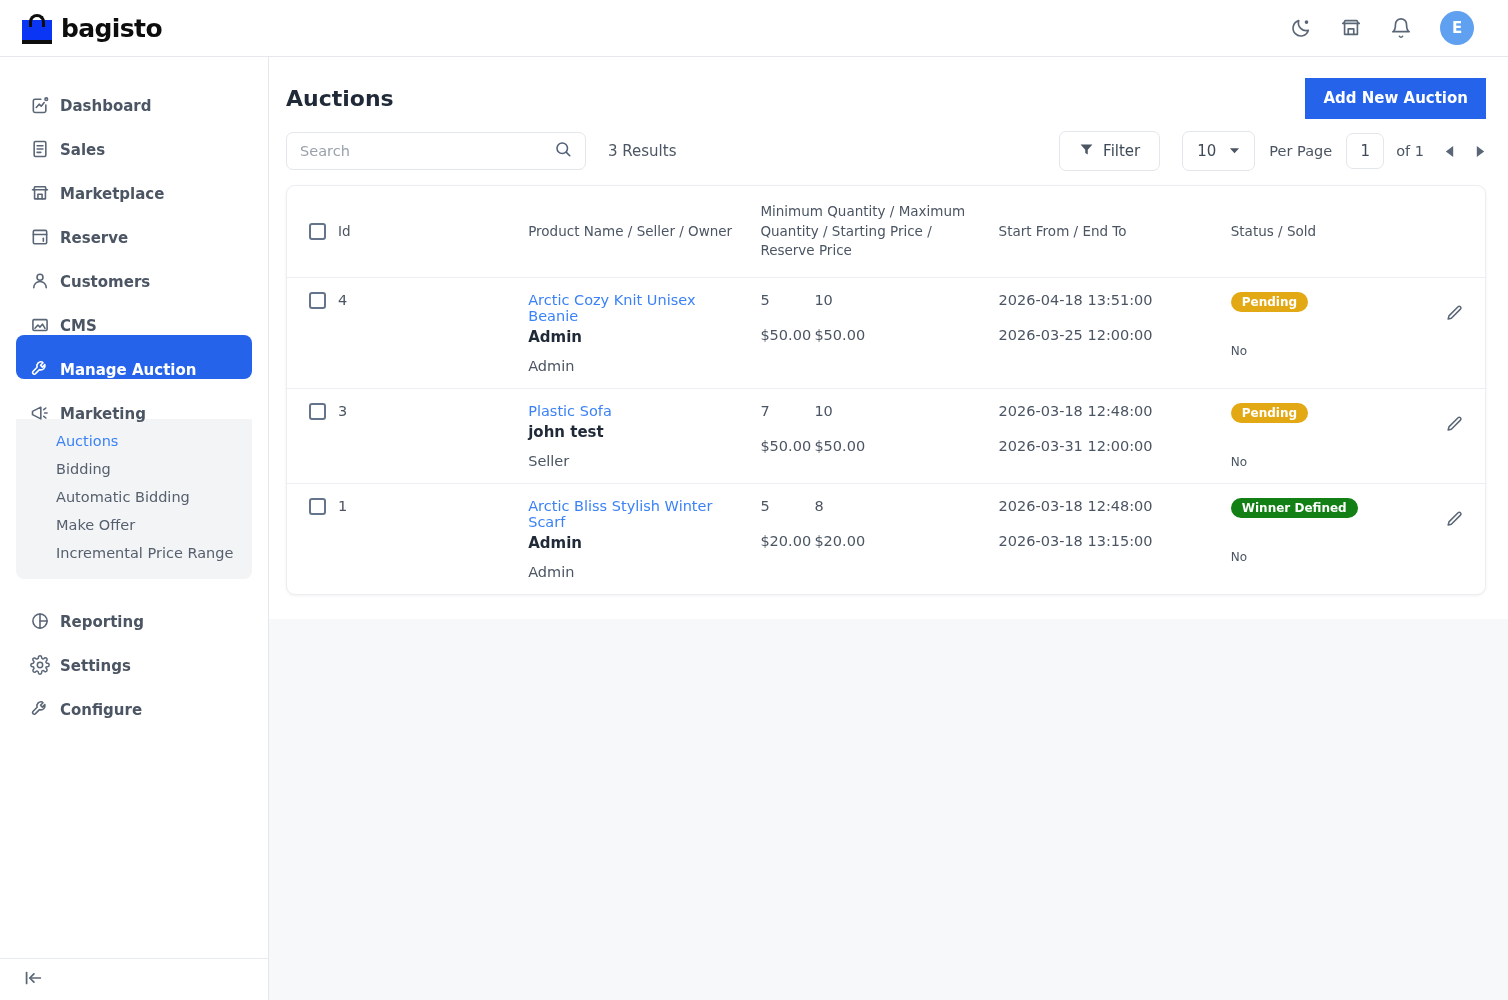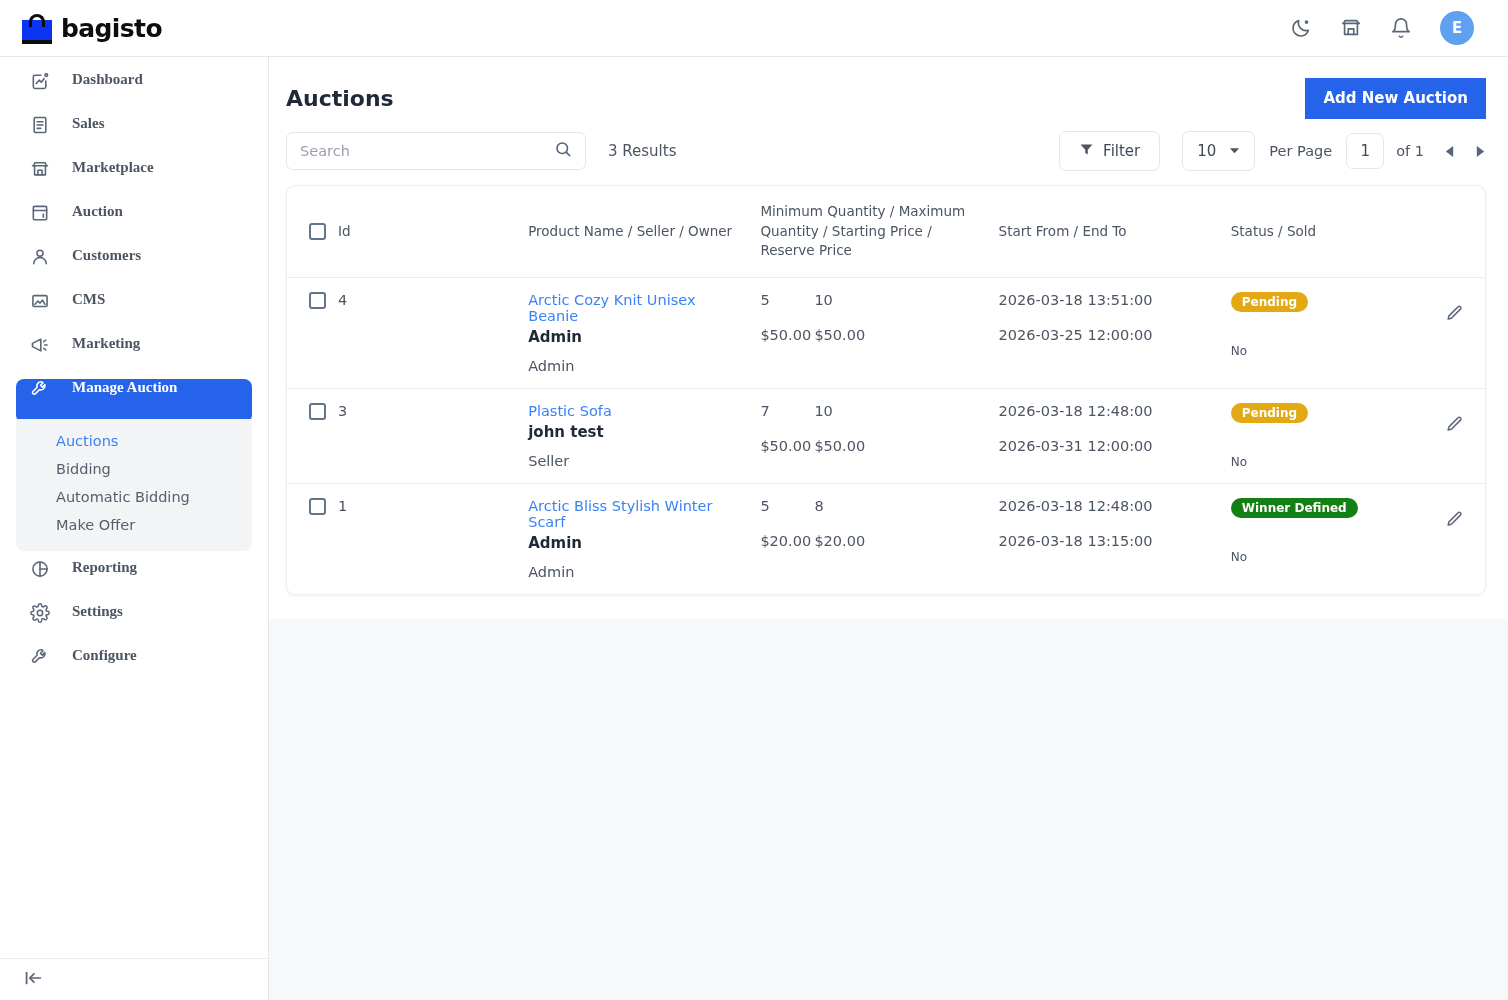--- a/index.html
+++ b/index.html
@@ -61,25 +61,24 @@
   }
 
   
   .sidebar {
     position: absolute; top: 57px; left: 0; width: 269px; height: 943px;
     background: #fff; border-right: 1px solid #e5e7eb;
     padding: 14px 16px 0 16px;
     z-index: 15;
   }
   .nav-item {
-    display: flex; align-items: flex-start; gap: 20px;
+    display: flex; align-items: flex-end; gap: 8px;
     height: 44px; padding: 0 14px; border-radius: 8px;
     color: #4b5563; font-size: 15px; font-weight: 600; cursor: pointer;
     margin-bottom: 0;
-    font-family: Liberation Serif, serif;
   }
   .nav-item .nav-ico { color: #5a6676; display: flex; width: 22px; }
   .nav-item.active { background: #2563eb; color: #fff; }
   .nav-item.active .nav-ico { color: #fff; }
   .subnav {
     background: #f3f4f6; border-radius: 0 0 8px 8px;
     padding: 8px 0 12px 0; margin-top: -4px;
   }
   .subnav-item {
     font-size: 14.5px; color: #555f6d; padding: 6px 0 6px 40px; cursor: pointer;
@@ -278,69 +277,70 @@
   </div>
 
   <div class="nav-item">
     <span class="nav-ico">
       <svg width="20" height="20" viewBox="0 0 24 24" fill="none" stroke="currentColor" stroke-width="1.9" stroke-linecap="round" stroke-linejoin="round">
         <rect x="4" y="4" width="16" height="16" rx="1.5"></rect>
           <line x1="4" y1="9" x2="20" y2="9"></line>
         <line x1="16" y1="13.5" x2="16" y2="17"></line>
       </svg>
     </span>
-    <span>Auction</span>
+    <span>Reserve</span>
   </div>
 
   <div class="nav-item">
     <span class="nav-ico">
       <svg width="20" height="20" viewBox="0 0 24 24" fill="none" stroke="currentColor" stroke-width="1.9" stroke-linecap="round" stroke-linejoin="round">
         <circle cx="12" cy="7.5" r="3.6"></circle>
           <path d="M4.5 20a7.5 7.5 0 0 1 15 0"></path>
       </svg>
     </span>
     <span>Customers</span>
   </div>
 
   <div class="nav-item">
     <span class="nav-ico">
       <svg width="20" height="20" viewBox="0 0 24 24" fill="none" stroke="currentColor" stroke-width="1.9" stroke-linecap="round" stroke-linejoin="round">
         <rect x="3.5" y="5.5" width="17" height="13" rx="1.5"></rect>
         <path d="M6 16l3.5-4 2.5 2.5L15 11l3 5"></path>
       </svg>
     </span>
     <span>CMS</span>
+  </div>
+
+  <div class="nav-item active">
+    <span class="nav-ico">
+      <svg width="20" height="20" viewBox="0 0 24 24" fill="none" stroke="currentColor" stroke-width="1.9" stroke-linecap="round" stroke-linejoin="round">
+        <path d="M14.5 3.5a5 5 0 0 0-6 6.4L3.5 15a2 2 0 0 0 2.8 2.8l5.1-5a5 5 0 0 0 6.4-6.1l-3 3-2.2-2.2 3-3z"></path>
+      </svg>
+    </span>
+    <span>Manage Auction</span>
   </div>
 
   <div class="nav-item">
     <span class="nav-ico">
       <svg width="20" height="20" viewBox="0 0 24 24" fill="none" stroke="currentColor" stroke-width="1.9" stroke-linecap="round" stroke-linejoin="round">
         <path d="M3 10v4l10 5V5L3 10z"></path>
           <line x1="16.5" y1="8" x2="19" y2="6"></line>
         <line x1="17.5" y1="12" x2="20.5" y2="12"></line>
           <line x1="16.5" y1="16" x2="19" y2="18"></line>
       </svg>
     </span>
     <span>Marketing</span>
-  </div>
-
-  <div class="nav-item active">
-    <span class="nav-ico">
-      <svg width="20" height="20" viewBox="0 0 24 24" fill="none" stroke="currentColor" stroke-width="1.9" stroke-linecap="round" stroke-linejoin="round">
-        <path d="M14.5 3.5a5 5 0 0 0-6 6.4L3.5 15a2 2 0 0 0 2.8 2.8l5.1-5a5 5 0 0 0 6.4-6.1l-3 3-2.2-2.2 3-3z"></path>
-      </svg>
-    </span>
-    <span>Manage Auction</span>
   </div>
 
   <div class="subnav">
     <div class="subnav-item current">Auctions</div>
     <div class="subnav-item">Bidding</div>
     <div class="subnav-item">Automatic Bidding</div>
     <div class="subnav-item">Make Offer</div>
+    <div class="subnav-item">Incremental Price Range</div>
   </div>
 
   <div style="height:8px"></div>
 
   <div class="nav-item">
     <span class="nav-ico">
       <svg width="20" height="20" viewBox="0 0 24 24" fill="none" stroke="currentColor" stroke-width="1.9" stroke-linecap="round" stroke-linejoin="round">
         <circle cx="12" cy="12" r="8.5"></circle>
           <line x1="12" y1="3.5" x2="12" y2="20.5"></line>
           <line x1="12" y1="12" x2="20.5" y2="12"></line>
@@ -462,21 +462,21 @@
             </td>
             <td class="col-qty">
               <div class="qty-grid">
                 <span>5</span>
                 <span>10</span>
                 <span>$50.00</span>
                 <span>$50.00</span>
               </div>
             </td>
             <td class="col-date">
-              <div class="date-line">2026-03-18 13:51:00</div>
+              <div class="date-line">2026-04-18 13:51:00</div>
               <div class="date-line">2026-03-25 12:00:00</div>
             </td>
             <td class="col-status">
               <span class="badge badge-pending">Pending</span>
               <div class="sold-text">No</div>
             </td>
             <td class="col-act">
               <span class="edit-btn">
                 <svg width="19" height="19" viewBox="0 0 24 24" fill="none" stroke="#5a6676" stroke-width="1.9" stroke-linecap="round" stroke-linejoin="round">
                   <path d="M16.5 3.5a2.1 2.1 0 0 1 3 3L8 18l-4 1 1-4 11.5-11.5z"></path>

